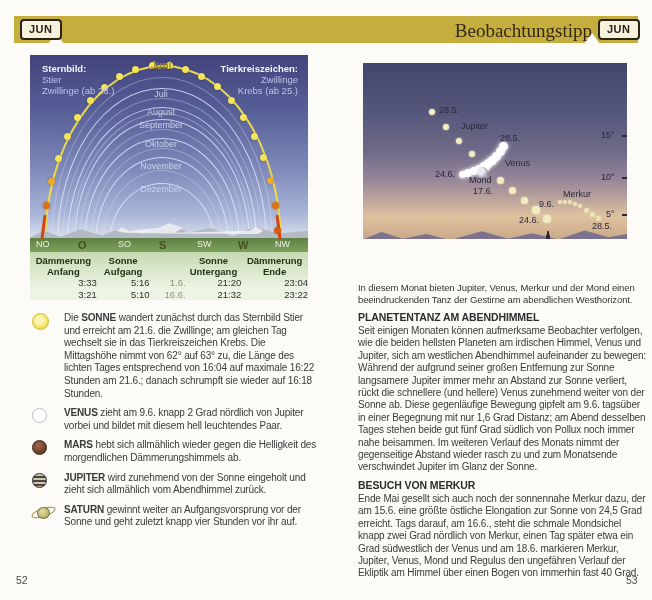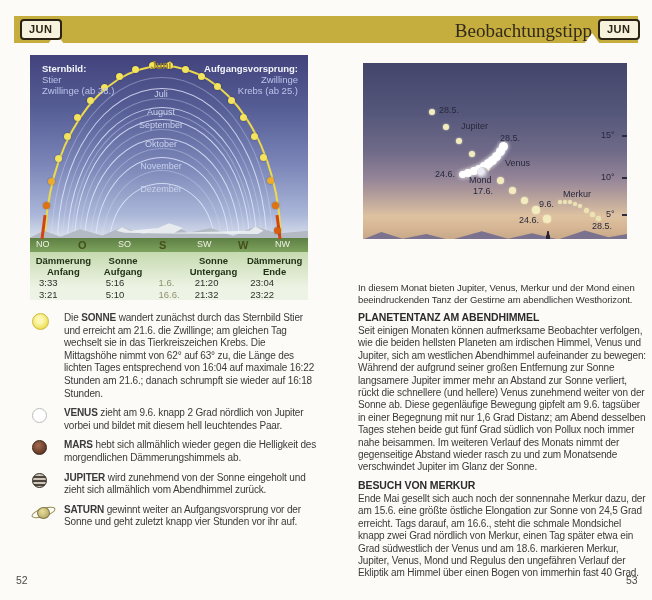--- a/index.html
+++ b/index.html
@@ -38,21 +38,21 @@
   .tkz{right:10px;text-align:right;}
   .stb{left:12px;}
   .mlabel{position:absolute;width:120px;text-align:center;font-size:9px;color:#c9d2ec;}
   .mlabel.m0{font-weight:bold;font-size:10px;color:#9c8420;}
   .dirrow span{position:absolute;top:184px;font-size:9px;color:#eef2e4;}
   .dirrow .big{font-size:11px;font-weight:bold;color:#44501c;}
   .suntable{position:absolute;left:0;right:0;top:197px;height:48px;
             background:linear-gradient(#c6dab0,#eef4e5 70%);
             display:grid;grid-template-columns:24% 19% 13% 20% 24%;align-content:start;padding-top:4px;}
   .suntable .hc{text-align:center;font-size:9.5px;font-weight:bold;color:#223318;line-height:10.5px;}
-  .suntable .cell{text-align:left;font-size:9.5px;color:#2f2f2f;line-height:12px;padding-left:9px;}
+  .suntable .cell{text-align:right;font-size:9.5px;color:#2f2f2f;line-height:12px;padding-left:9px;}
   .suntable .date{color:#8f9070;}
   
   .notes{position:absolute;left:28px;top:312px;width:290px;}
   .lnote{display:flex;margin-bottom:7px;}
   .lnote .icol{width:36px;flex:0 0 36px;padding-top:1px;}
   .lnote p{margin:0;font-size:10px;line-height:12.6px;letter-spacing:-.15px;color:#3a3a3a;}
   .picon{position:relative;display:block;width:13px;height:13px;border-radius:50%;margin-left:4px;}
   .picon.sun{width:15px;height:15px;background:radial-gradient(circle at 45% 40%,#fdf7b4 25%,#ecdc52 75%);border:1px solid #cdbb35;}
   .picon.mercury{background:radial-gradient(circle at 40% 35%,#d9cc74,#a1954a 80%);border:1px solid #8a7f3c;}
   .picon.venus{background:#fff;border:1.5px solid #bcbcbc;}
@@ -148,24 +148,24 @@
         <i class="dot sdot" style="left: 44.4802px; top: 59.0751px; width: 7px; height: 7px; background: rgb(244, 228, 92);"></i>
         <i class="dot sdot" style="left: 33.5704px; top: 78.372px; width: 7px; height: 7px; background: rgb(244, 228, 92);"></i>
         <i class="dot sdot" style="left: 24.5811px; top: 99.8389px; width: 7px; height: 7px; background: rgb(244, 228, 92);"></i>
         <i class="dot sdot" style="left: 17.6963px; top: 123.037px; width: 7px; height: 7px; background: rgb(237, 170, 44);"></i>
         <i class="dot sdot" style="left: 13.0567px; top: 147.492px; width: 7px; height: 7px; background: rgb(224, 114, 15);"></i>
       </div>
 
     <div class="skylabel stb" style="top:8px;">
       <b>Sternbild:</b><br>
       <span>Stier</span><br>
-      <span>Zwillinge (ab 38.)</span>
+      <span>Zwillinge (ab 26.)</span>
     </div>
     <div class="skylabel tkz" style="top:8px;">
-      <b>Aufgangsvorsprung:</b><br>
+      <b>Tierkreiszeichen:</b><br>
       <span>Zwillinge</span><br>
       <span>Krebs (ab 25.)</span>
     </div>
 
     <span class="mlabel m0" style="left:71px;top:5px;">Juni</span>
     <span class="mlabel" style="left:71px;top:34px;">Juli</span>
     <span class="mlabel" style="left:71px;top:52px;">August</span>
     <span class="mlabel" style="left:71px;top:65px;">September</span>
     <span class="mlabel" style="left:71px;top:84px;">Oktober</span>
     <span class="mlabel" style="left:71px;top:106px;">November</span>

